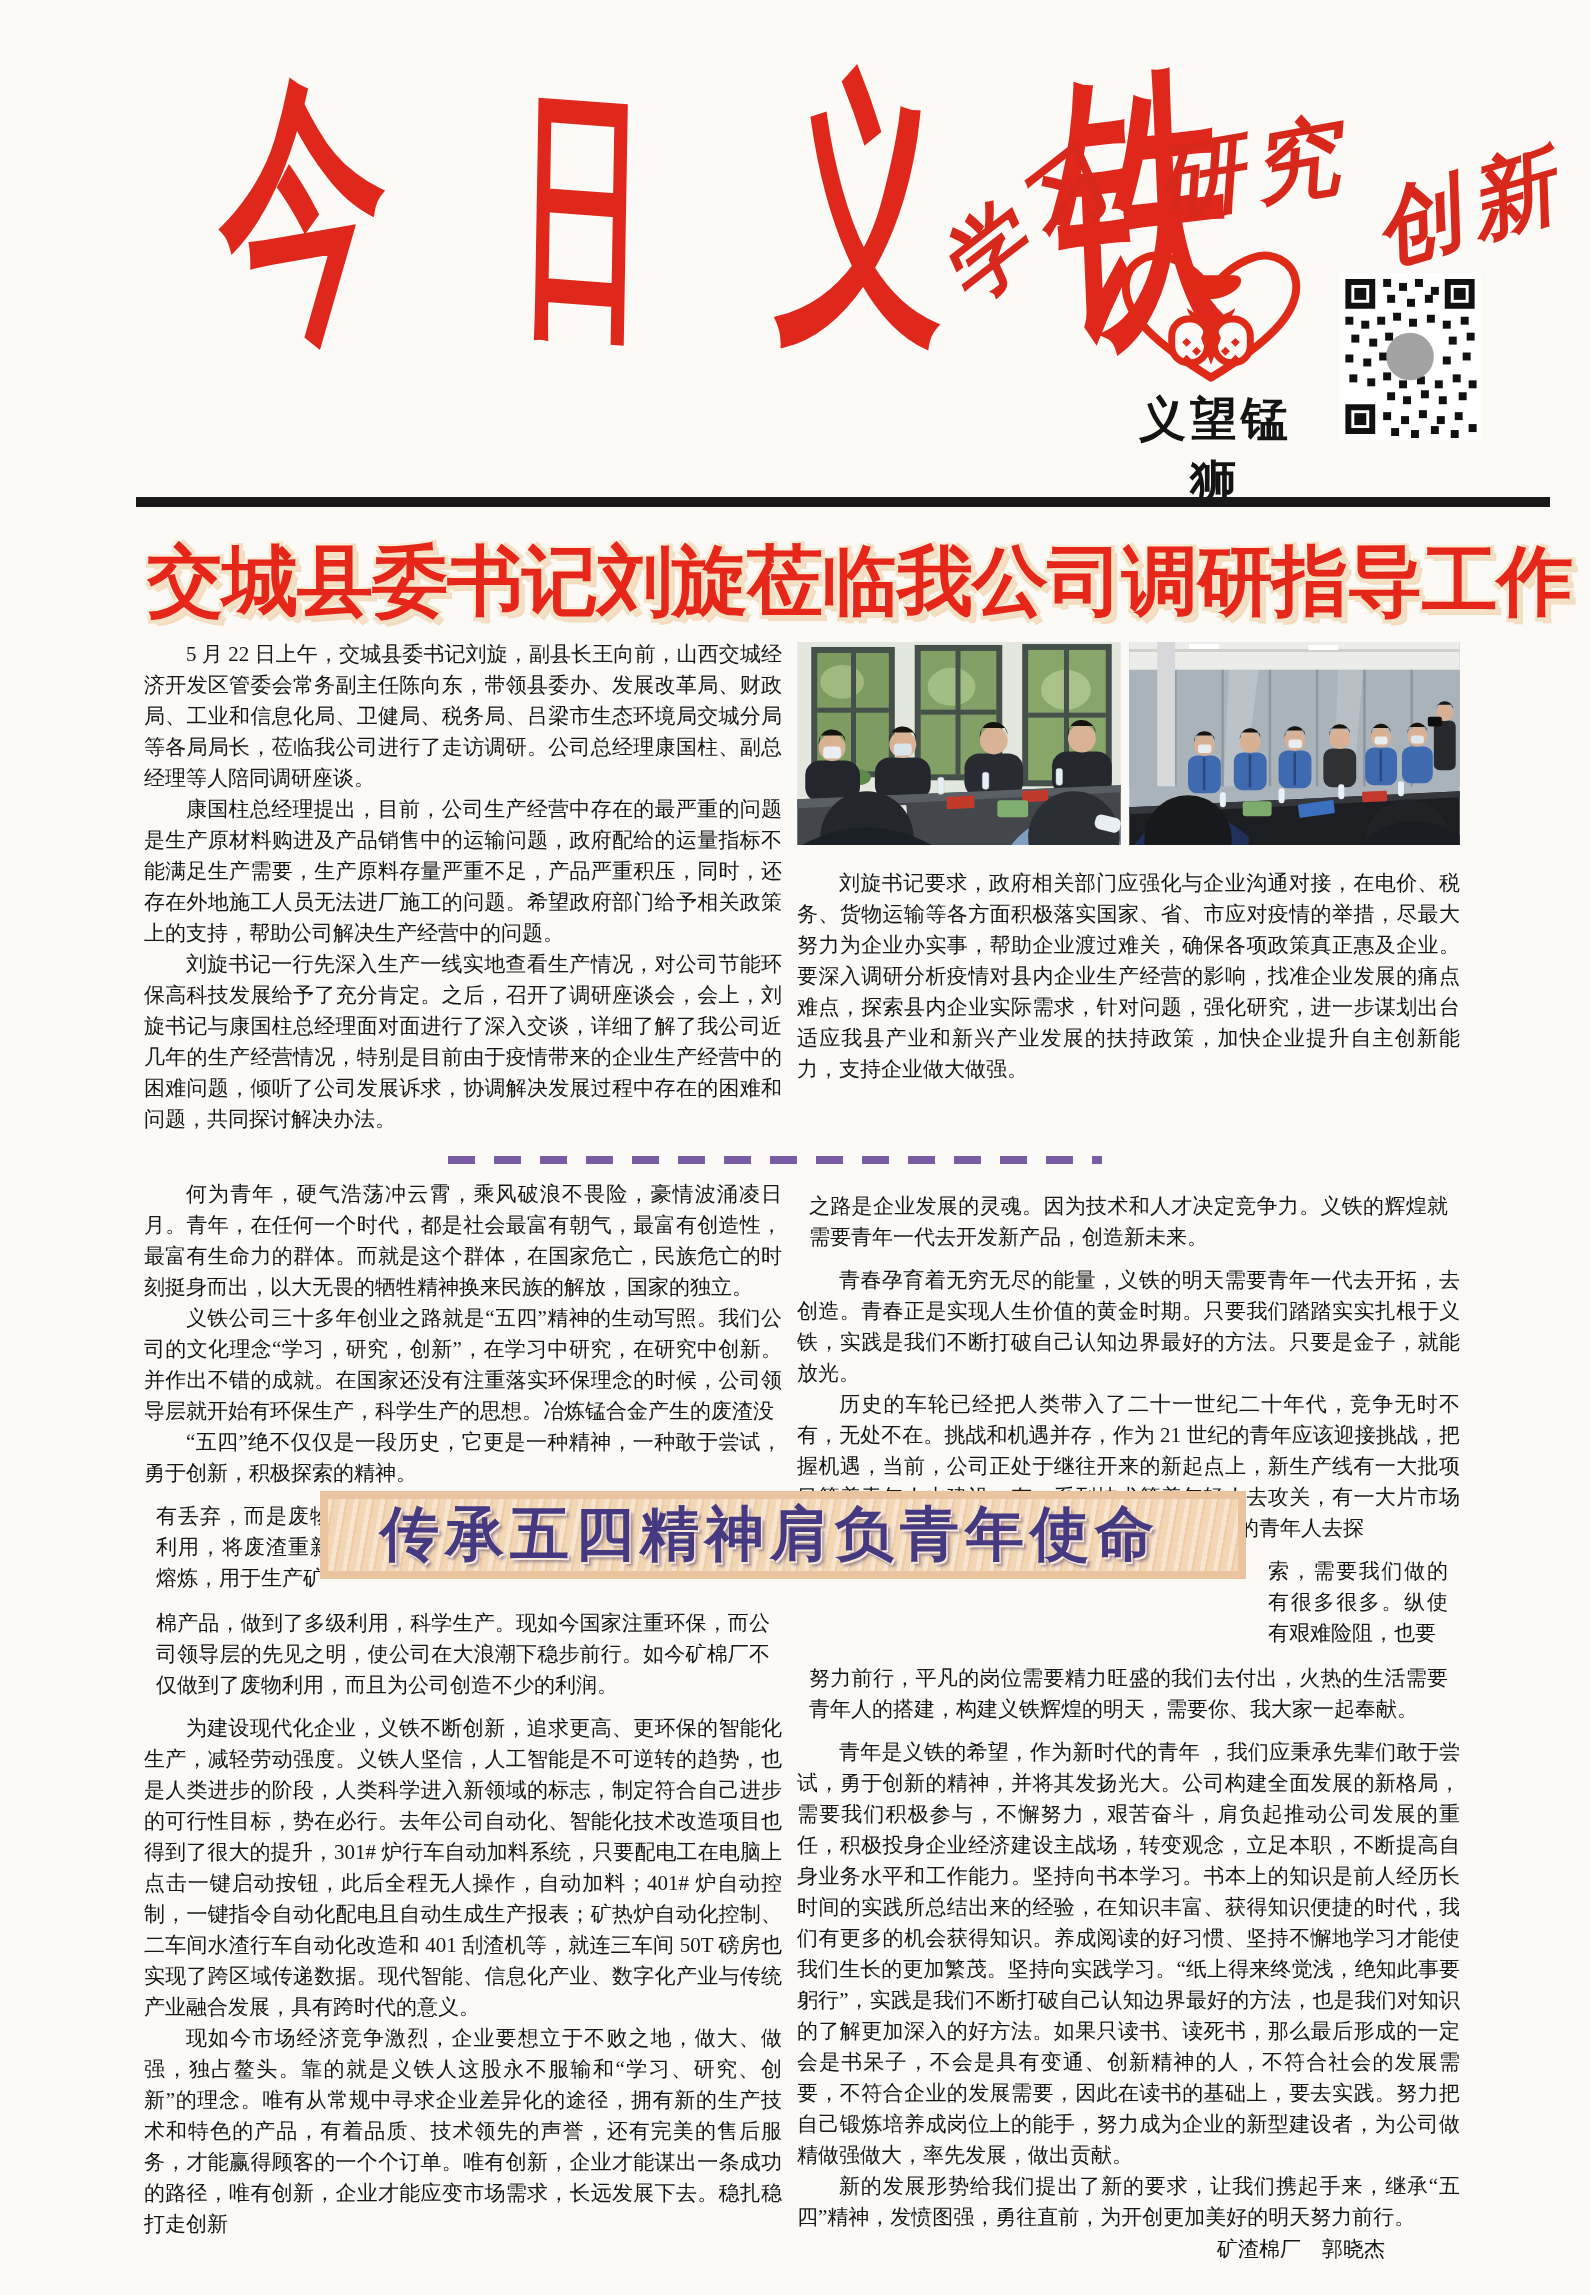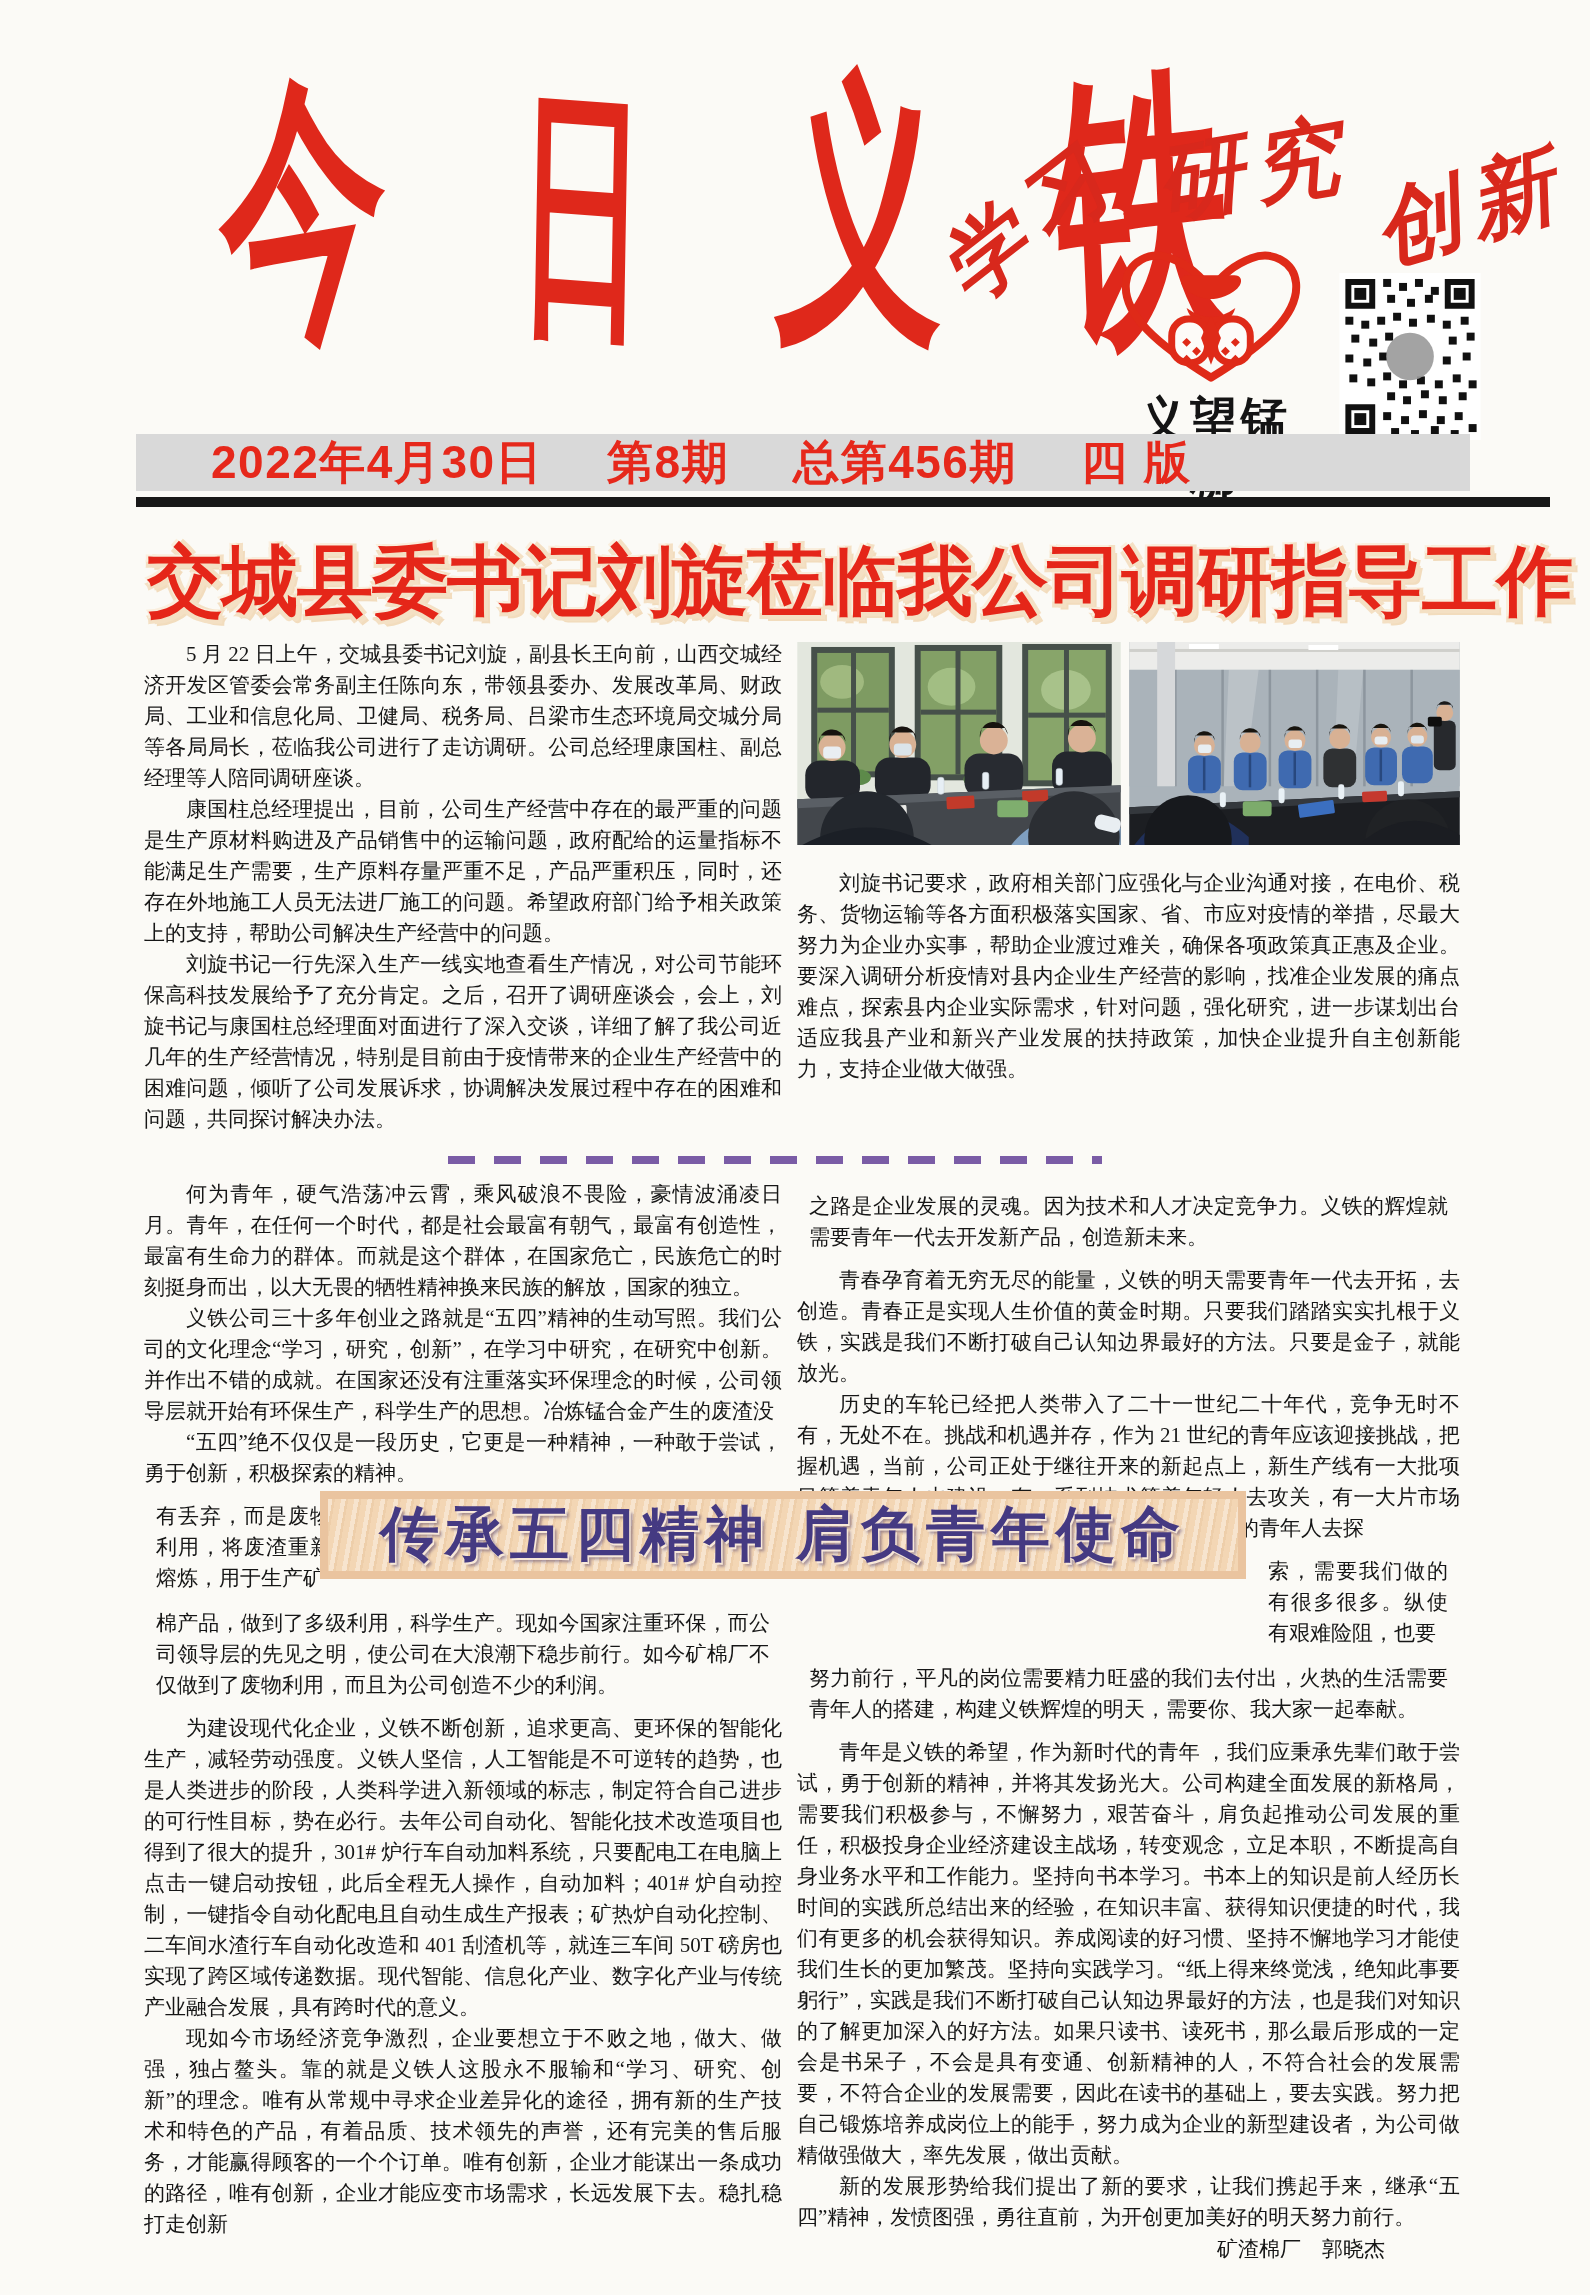--- a/index.html
+++ b/index.html
@@ -48,21 +48,21 @@
 
   
   .dashes{left:448px;top:1156px;width:654px;height:8px;
           background:repeating-linear-gradient(90deg,#7a5ca6 0 27px,transparent 27px 46px);}
 
   
   .banner{left:320px;top:1491px;width:926px;height:88px;box-sizing:border-box;
           border:8px solid #eac49f;
           background:#f3d6b4;
           background-image:repeating-linear-gradient(100deg,rgba(255,255,255,.35) 0 4.5px,rgba(222,183,140,.25) 4.5px 7px,transparent 7px 13px);
-          display:flex;justify-content:space-between;align-items:center;padding:0 52px;
+          display:flex;justify-content:flex-start;align-items:center;padding:0 52px;
           font-weight:900;font-size:59px;letter-spacing:6px;color:#453a82;white-space:nowrap;
           text-shadow:1.5px 1.5px 0 #f8e8d8,3.5px 3.5px 3px rgba(64,46,100,.45);}
 
   
   .photo{display:block;}
 </style>
 </head>
 <body>
 
 <div id="page">
@@ -146,26 +146,20 @@
         <rect x="116" y="140" width="8" height="8"></rect>
       <rect x="52" y="156" width="8" height="8"></rect>
         <rect x="72" y="158" width="8" height="8"></rect>
         <rect x="92" y="154" width="8" height="8"></rect>
         <rect x="112" y="158" width="8" height="8"></rect>
         <rect x="130" y="152" width="8" height="8"></rect>
     </g>
     <circle cx="71" cy="84" r="24" fill="#9b9b9b" opacity="0.92"></circle>
   </svg>
 
-  <div class="abs dateband">
-    <span>2022年4月30日</span>
-    <span>第8期</span>
-    <span>总第456期</span>
-    <span class="wide">四版</span>
-  </div>
   <div class="abs blackline"></div>
 
   <div class="abs headline">交城县委书记刘旋莅临我公司调研指导工作</div>
 
   <div class="abs col colL" style="top:639px;">
     <p class="para">5 月 22 日上午，交城县委书记刘旋，副县长王向前，山西交城经济开发区管委会常务副主任陈向东，带领县委办、发展改革局、财政局、工业和信息化局、卫健局、税务局、吕梁市生态环境局交城分局等各局局长，莅临我公司进行了走访调研。公司总经理康国柱、副总经理等人陪同调研座谈。</p>
     <p class="para">康国柱总经理提出，目前，公司生产经营中存在的最严重的问题是生产原材料购进及产品销售中的运输问题，政府配给的运量指标不能满足生产需要，生产原料存量严重不足，产品严重积压，同时，还存在外地施工人员无法进厂施工的问题。希望政府部门给予相关政策上的支持，帮助公司解决生产经营中的问题。</p>
     <p class="para">刘旋书记一行先深入生产一线实地查看生产情况，对公司节能环保高科技发展给予了充分肯定。之后，召开了调研座谈会，会上，刘旋书记与康国柱总经理面对面进行了深入交谈，详细了解了我公司近几年的生产经营情况，特别是目前由于疫情带来的企业生产经营中的困难问题，倾听了公司发展诉求，协调解决发展过程中存在的困难和问题，共同探讨解决办法。</p>
   </div>
 

